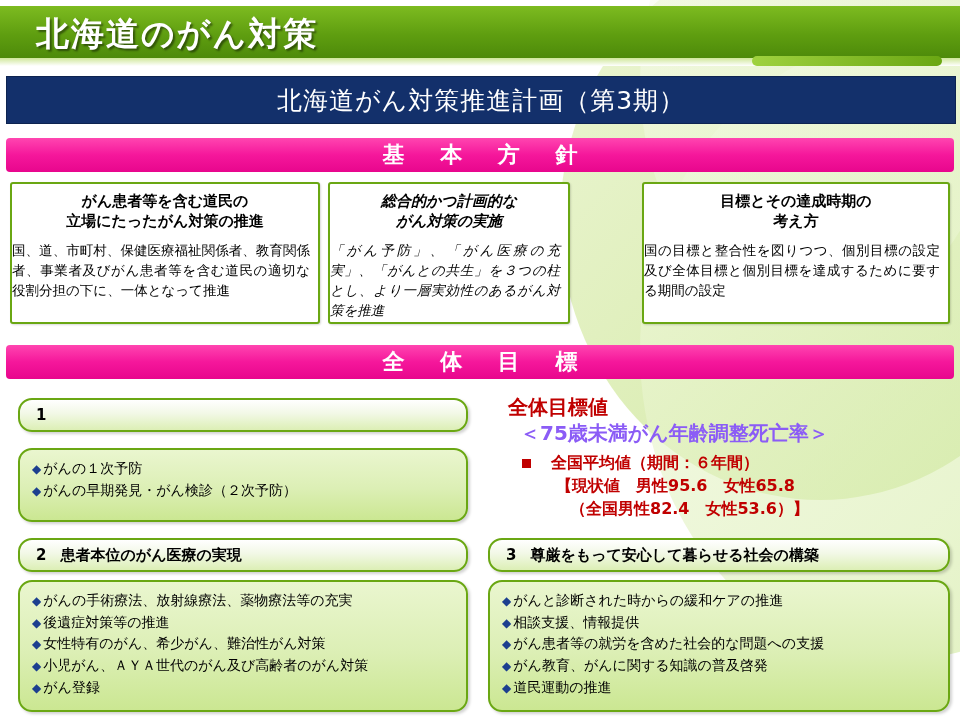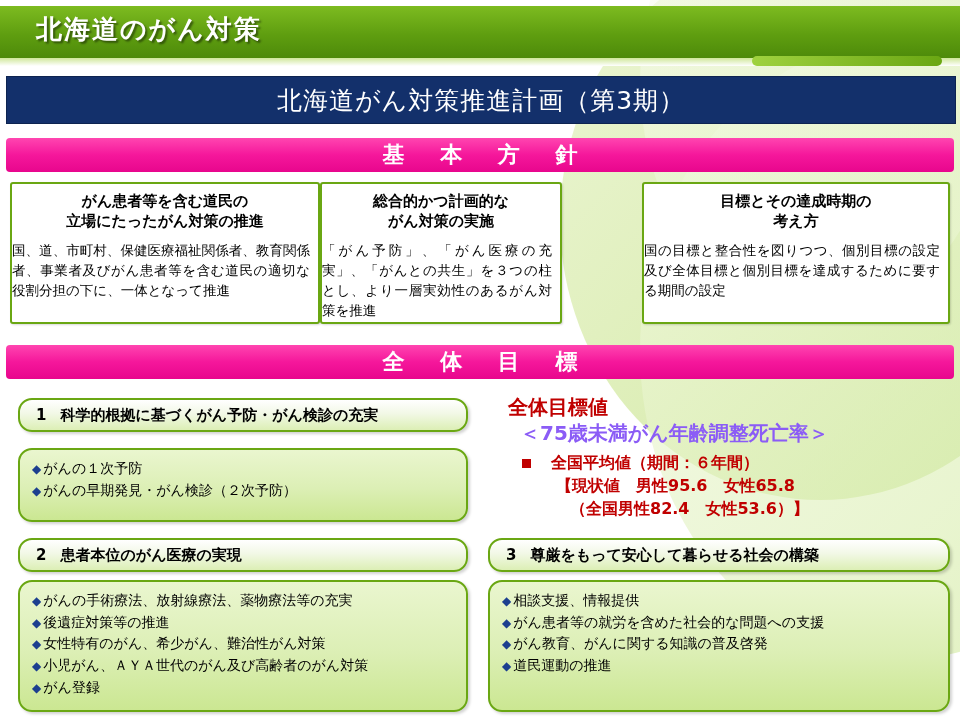--- a/index.html
+++ b/index.html
@@ -39,21 +39,21 @@
   .header-band{
     position:absolute;left:0;top:6px;width:960px;height:52px;
     background:linear-gradient(180deg,#7dbb20 0%,#5f9e10 55%,#4d8a0a 100%);
   }
   .header-band-shadow{
     position:absolute;left:0;top:58px;width:960px;height:8px;
     background:linear-gradient(180deg,#cfe79a,#ffffff);
   }
   .header-title{
     position:absolute;left:36px;top:12px;
-    font-size:26px;font-weight:bold;color:#ffffff;
+    font-size:33px;font-weight:bold;color:#ffffff;
     letter-spacing:2px;
     text-shadow:2px 2px 2px rgba(0,0,0,.45);
     font-family:"DejaVu Sans","Liberation Sans",sans-serif;
   }
   .header-accent{
     position:absolute;right:18px;top:56px;width:190px;height:10px;
     border-radius:6px;
     background:linear-gradient(90deg,#9fd23f,#6aa713);
   }
 
@@ -85,21 +85,21 @@
   
   .policy-box{
     position:absolute;top:182px;height:142px;
     background:#ffffff;
     border:2px solid #6aa713;
     border-radius:3px;
     box-sizing:border-box;
     box-shadow:1px 1px 2px rgba(0,0,0,.15);
   }
   #policy-0{left:10px;width:310px;}
-  #policy-1{left:320px;width:242px;}
+  #policy-1{left:328px;width:242px;font-style:italic;}
   #policy-2{left:642px;width:308px;}
   .policy-title{
     text-align:center;font-weight:bold;font-size:15px;color:#000;
     padding:7px 6px 0 6px;line-height:1.35;
   }
   .policy-body{
     font-size:13.5px;color:#000;line-height:1.5;
     padding:8px 8px 0 0;text-align:justify;
   }
 
@@ -204,21 +204,20 @@
     </div>
     <div class="policy-body">国の目標と整合性を図りつつ、個別目標の設定及び全体目標と個別目標を達成するために要する期間の設定</div>
   </div>
 
   <div class="sec-bar" id="sec-overall">
     <span class="txt">全 体 目 標</span>
   </div>
 
   <div class="goal-head" id="goal1-head">
     <span class="goal-num">1</span>
-    <span class="goal-head-txt">科学的根拠に基づくがん予防・がん検診の充実</span>
   </div>
   <div class="goal-body" id="goal1-body">
     <div class="bullet-line"><span class="dia">◆</span><span>がんの１次予防</span></div>
     <div class="bullet-line"><span class="dia">◆</span><span>がんの早期発見・がん検診（２次予防）</span></div>
   </div>
 
   <div class="goal-head" id="goal2-head">
     <span class="goal-num">2</span>
     <span class="goal-head-txt">患者本位のがん医療の実現</span>
   </div>
@@ -228,20 +227,21 @@
     <div class="bullet-line"><span class="dia">◆</span><span>女性特有のがん、希少がん、難治性がん対策</span></div>
     <div class="bullet-line"><span class="dia">◆</span><span>小児がん、ＡＹＡ世代のがん及び高齢者のがん対策</span></div>
     <div class="bullet-line"><span class="dia">◆</span><span>がん登録</span></div>
   </div>
 
   <div class="goal-head" id="goal3-head">
     <span class="goal-num">3</span>
     <span class="goal-head-txt">尊厳をもって安心して暮らせる社会の構築</span>
   </div>
   <div class="goal-body" id="goal3-body">
+    <div class="bullet-line"><span class="dia">◆</span><span>がんと診断された時からの緩和ケアの推進</span></div>
     <div class="bullet-line"><span class="dia">◆</span><span>相談支援、情報提供</span></div>
     <div class="bullet-line"><span class="dia">◆</span><span>がん患者等の就労を含めた社会的な問題への支援</span></div>
     <div class="bullet-line"><span class="dia">◆</span><span>がん教育、がんに関する知識の普及啓発</span></div>
     <div class="bullet-line"><span class="dia">◆</span><span>道民運動の推進</span></div>
   </div>
 
   <div class="target-block">
     <div class="target-t1">全体目標値</div>
     <div class="target-t2">＜75歳未満がん年齢調整死亡率＞</div>
     <div class="target-row">

